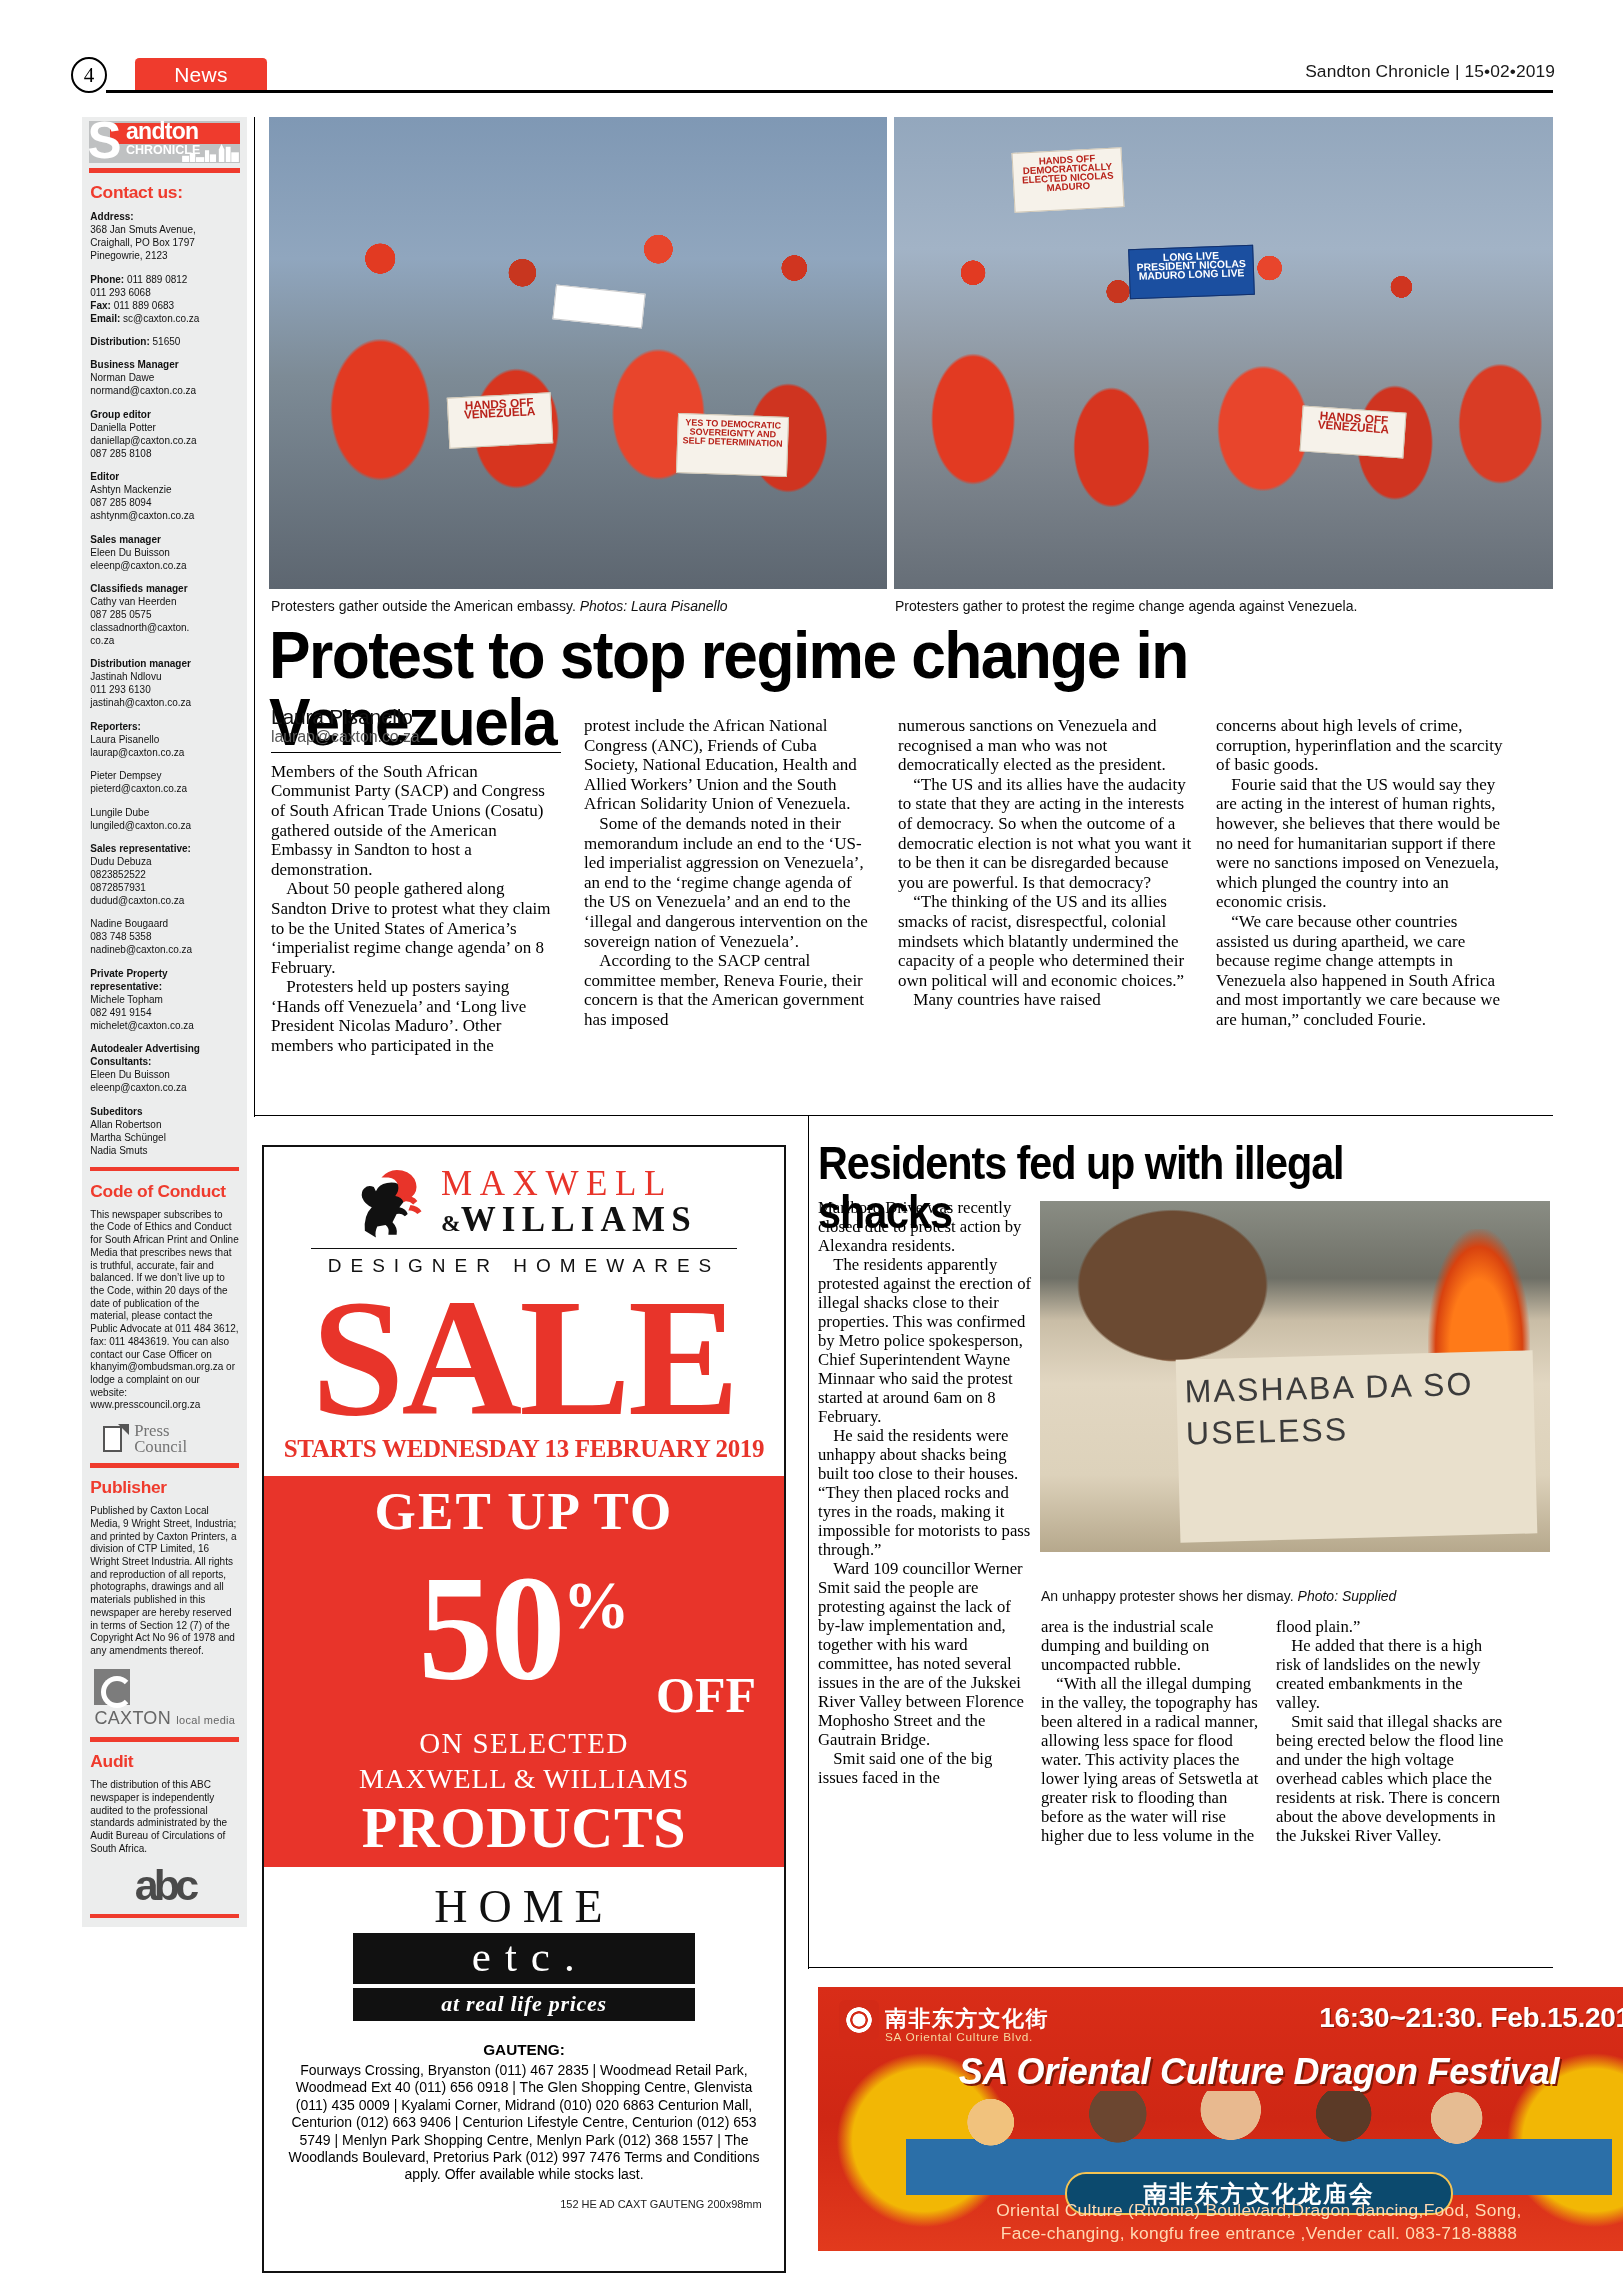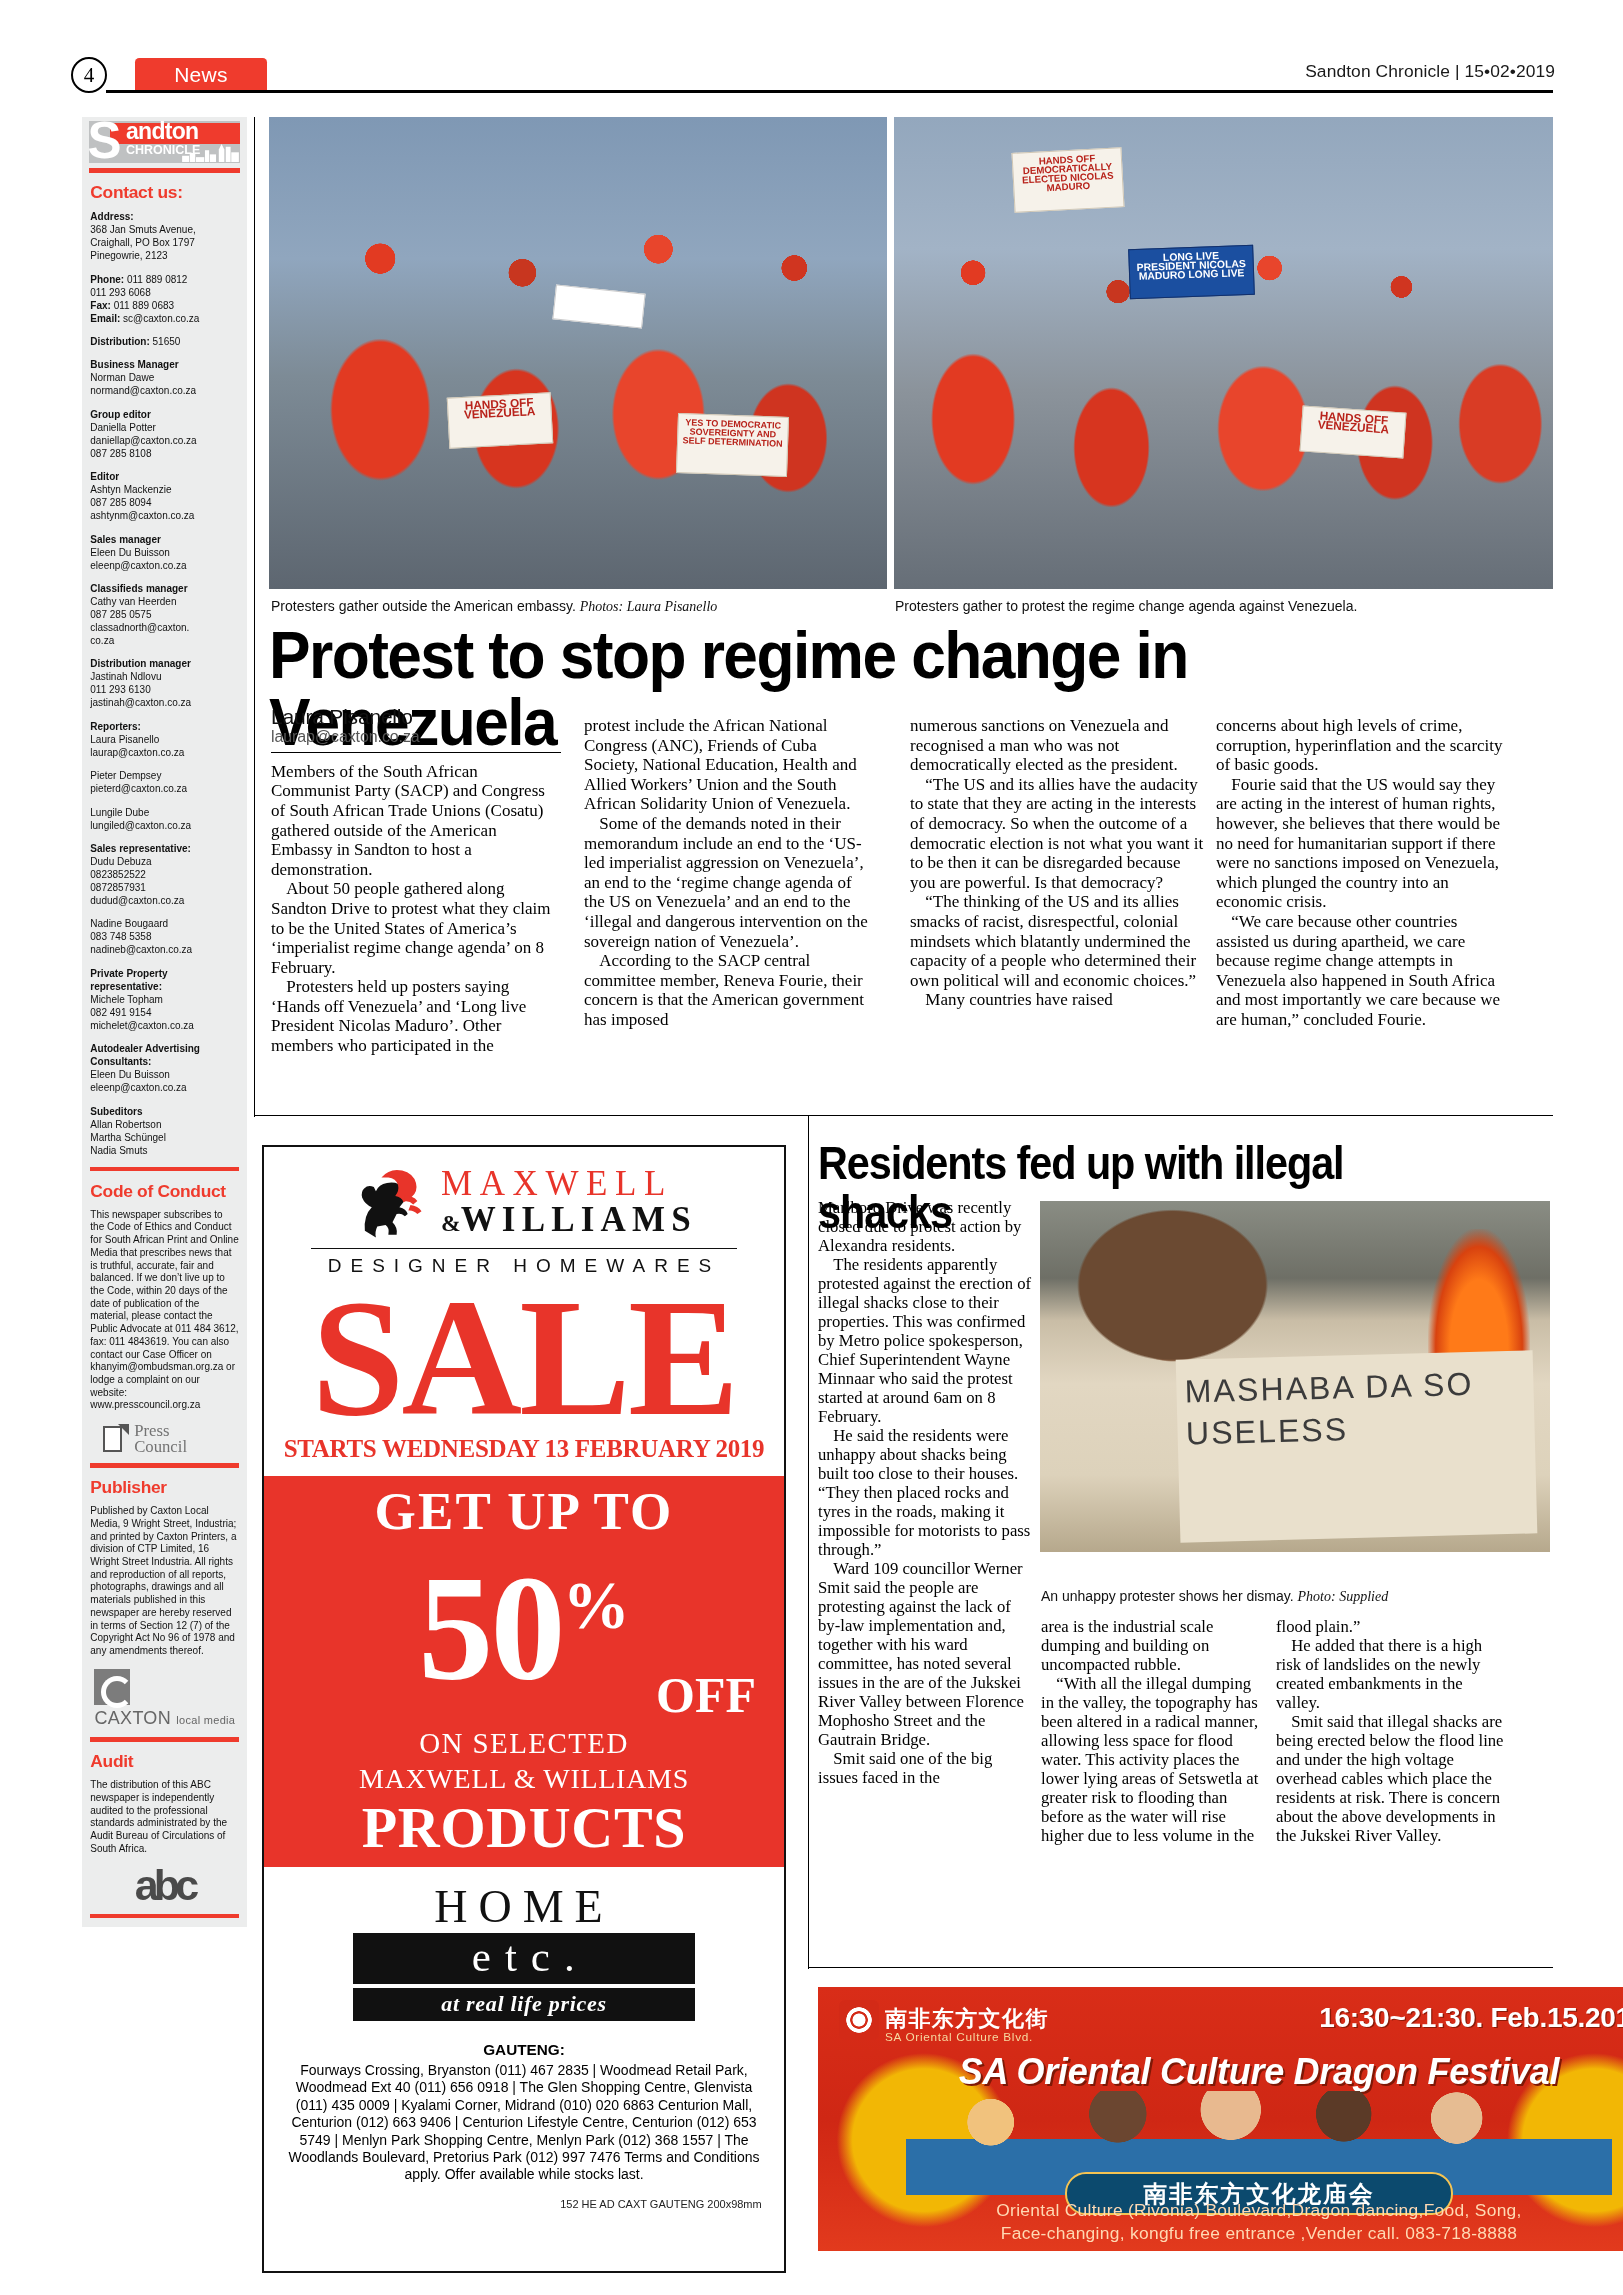--- a/index.html
+++ b/index.html
@@ -83,21 +83,21 @@
   }
   .cx-word { font-size:18px; letter-spacing:0.3px; color:#444; font-weight:300; }
   .cx-word span { font-size:11px; color:#666; }
 
   .abc-logo { text-align:center; margin:9.7px 0 7px 0; font-size:43px; font-weight:800;
         color:#4a4a4a; font-family:"Liberation Sans", sans-serif; letter-spacing:-4.9px; line-height:40px; }
 
   
   .photo { position:absolute; background:#3a3a3a; overflow:hidden; }
   .photo-caption { position:absolute; font-size:14px; color:#111; }
-  .photo-caption i { font-style:italic;font-family:Liberation Serif, serif; }
+  .photo-caption i { font-style:italic; }
 
   
   .crowd {
     width:100%; height:100%;
     background:
       radial-gradient(ellipse 14% 26% at 18% 62%, #e23a22 0%, #e23a22 55%, transparent 58%),
       radial-gradient(ellipse 12% 22% at 40% 66%, #d7351f 0%, #d7351f 55%, transparent 58%),
       radial-gradient(ellipse 13% 24% at 63% 63%, #e8452c 0%, #e8452c 55%, transparent 58%),
       radial-gradient(ellipse 11% 20% at 84% 68%, #cf3420 0%, #cf3420 55%, transparent 58%),
       radial-gradient(circle 15.3px at 18% 30%, #e23a22 0 98%, transparent 100%),
@@ -448,21 +448,21 @@
       <p>Protesters held up posters saying ‘Hands off Venezuela’ and ‘Long live President Nicolas Maduro’. Other members who participated in the</p>
     </div>
 </div>
 <div class="art-col" style="left:584px; top:716px; width:290px;">
   <div id="a1c2">
       <p class="first">protest include the African National Congress (ANC), Friends of Cuba Society, National Education, Health and Allied Workers’ Union and the South African Solidarity Union of Venezuela.</p>
       <p>Some of the demands noted in their memorandum include an end to the ‘US-led imperialist aggression on Venezuela’, an end to the ‘regime change agenda of the US on Venezuela’ and an end to the ‘illegal and dangerous intervention on the sovereign nation of Venezuela’.</p>
       <p>According to the SACP central committee member, Reneva Fourie, their concern is that the American government has imposed</p>
     </div>
 </div>
-<div class="art-col" style="left:898px; top:716px; width:294px;margin-left:12px;">
+<div class="art-col" style="left:898px; top:716px; width:294px;">
   <div id="a1c3">
       <p class="first">numerous sanctions on Venezuela and recognised a man who was not democratically elected as the president.</p>
       <p>“The US and its allies have the audacity to state that they are acting in the interests of democracy. So when the outcome of a democratic election is not what you want it to be then it can be disregarded because you are powerful. Is that democracy?</p>
       <p>“The thinking of the US and its allies smacks of racist, disrespectful, colonial mindsets which blatantly undermined the capacity of a people who determined their own political will and economic choices.”</p>
       <p>Many countries have raised</p>
     </div>
 </div>
 <div class="art-col" style="left:1216px; top:716px; width:294px;">
   <div id="a1c4">
       <p class="first">concerns about high levels of crime, corruption, hyperinflation and the scarcity of basic goods.</p>

